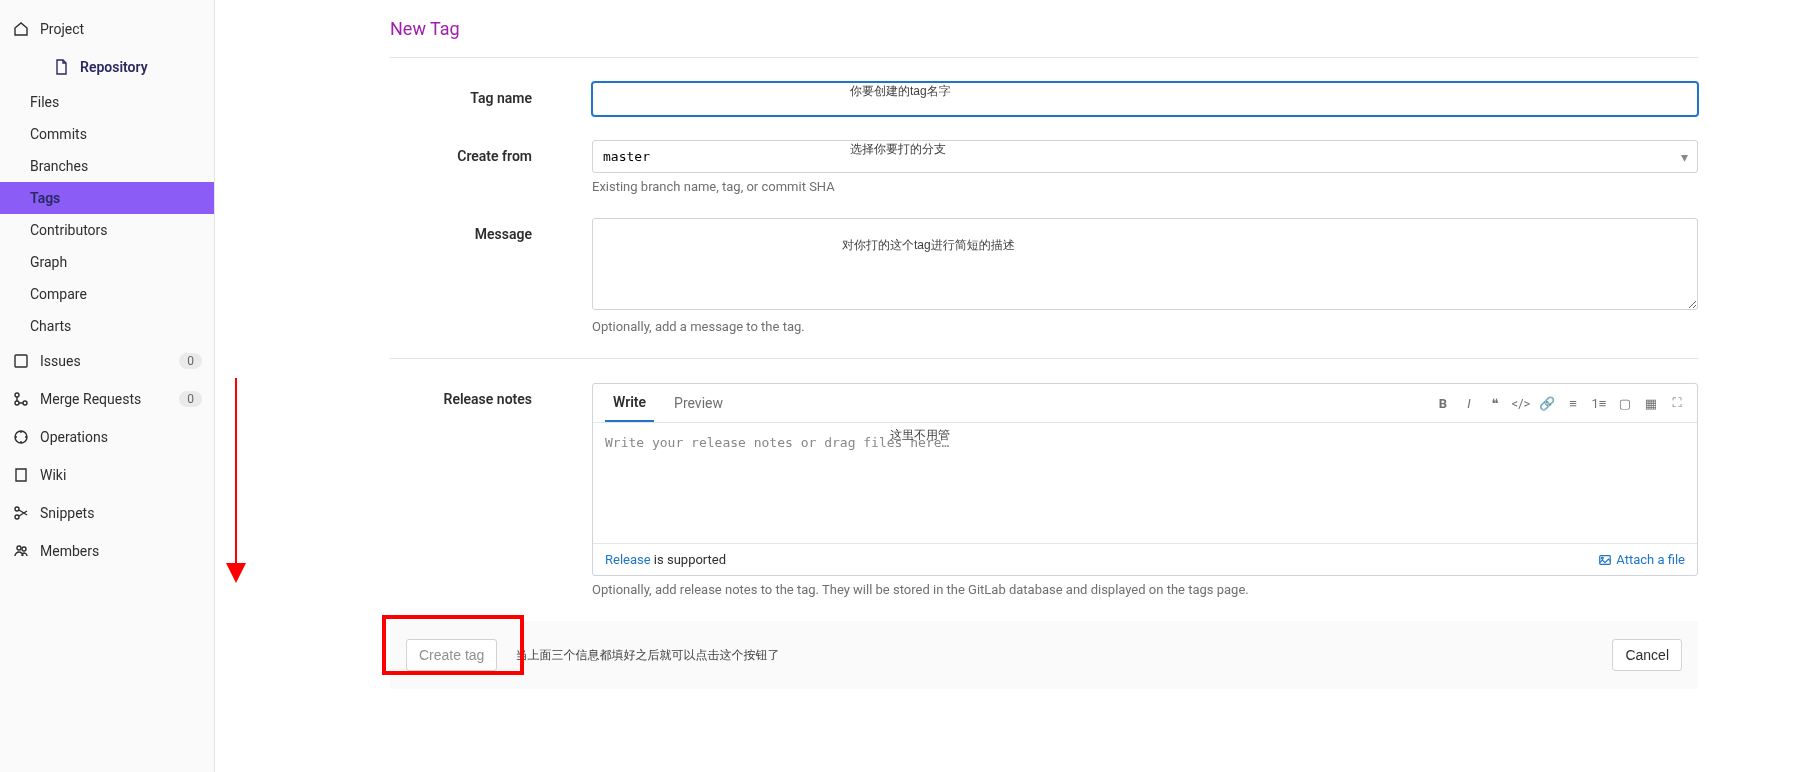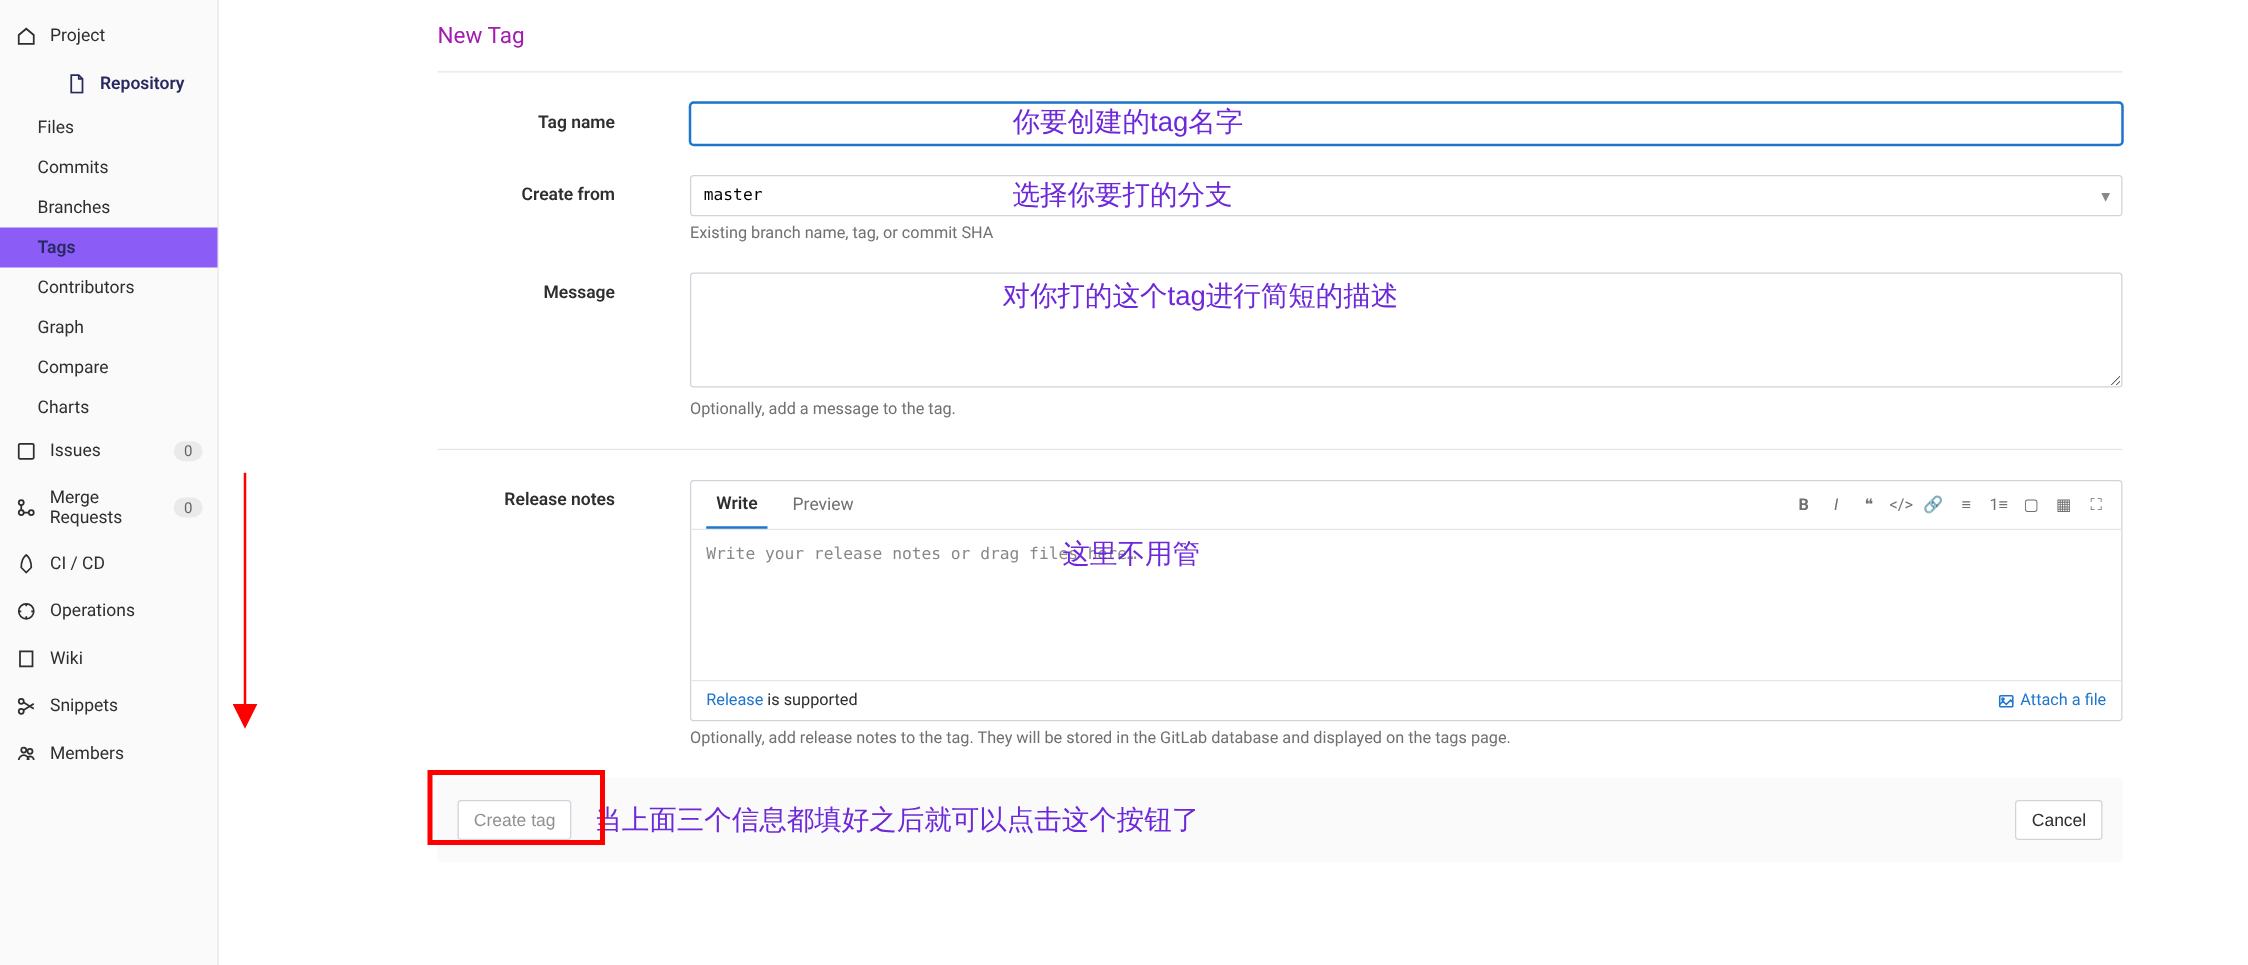--- a/index.html
+++ b/index.html
@@ -1,20 +1,20 @@
 <!DOCTYPE html>
 <html><head>
 <meta charset="utf-8">
 <style>
 * { box-sizing: border-box; margin: 0; padding: 0; }
 body { font-family: -apple-system, BlinkMacSystemFont, "Segoe UI", Roboto, sans-serif; font-size: 14px; color: #2e2e2e; background: #fff; }
 .page { display: flex; min-height: 772px; }
 
 
-.sidebar { width: 175px; background: #fafafa; border-right: 1px solid #e5e5e5; padding-top: 10px; }
+.sidebar { width: 215px; background: #fafafa; border-right: 1px solid #e5e5e5; padding-top: 10px; }
 .side-item { display: flex; align-items: center; padding: 10px 12px; color: #2e2e2e; cursor: pointer; font-size: 14px; }
 .side-item.active { color: #292961; font-weight: 600; margin-left: 40px; }
 .side-item .icon { width: 18px; height: 18px; margin-right: 10px; display: inline-flex; align-items: center; justify-content: center; }
 .side-item .icon svg { width: 16px; height: 16px; }
 .side-item .badge { margin-left: auto; background: #eaeaea; color: #666; border-radius: 10px; padding: 1px 8px; font-size: 12px; }
 .side-sub { padding: 8px 12px 8px 30px; color: #2e2e2e; cursor: pointer; font-size: 14px; }
 .side-sub.active { background: #8b5cf6; color: #292961; font-weight: 600; }
 
 
 .main { flex: 1; padding: 18px 100px 40px 175px; position: relative; }
@@ -45,21 +45,21 @@
 .attach { color: #1f75cb; display: inline-flex; align-items: center; gap: 4px; cursor: pointer; }
 
 
 .form-footer { display: flex; align-items: center; gap: 18px; background: #fafafa; padding: 18px 16px; border-radius: 3px; position: relative; }
 .btn { padding: 7px 12px; border: 1px solid #ced4da; border-radius: 3px; background: #fff; cursor: pointer; font-size: 14px; color: #2e2e2e; }
 .btn.cancel { margin-left: auto; }
 .btn.create { color: #919191; }
 .red-box { position: absolute; left: -8px; top: -6px; width: 142px; height: 60px; border: 4px solid #ff0000; pointer-events: none; }
 
 
-.anno { color: #6d28d9; font-size: 22px; position: absolute; pointer-events: none; font-family:"Microsoft YaHei",sans-serif;}
+.anno { color: #404040; font-size: 12px; position: absolute; pointer-events: none; font-family:"Microsoft YaHei",sans-serif;}
 .arrow-svg { position: absolute; pointer-events: none; }
 </style>
 </head>
 <body>
 
 <div class="page">
 
   <nav class="sidebar">
     <div class="side-item">
       <span class="icon">
@@ -104,28 +104,20 @@
             <circle cx="12" cy="12" r="2"></circle>
             <path d="M4 6v4M6 12h4"></path>
           </svg>
         </span>
       <span>Merge Requests</span>
       <span class="badge">0</span>
     </div>
     <div class="side-item">
       <span class="icon">
           <svg viewBox="0 0 16 16" stroke="currentColor" fill="none" stroke-width="1.4">
-            <path d="M8 1c3 2 4 6 4 10l-4 4-4-4c0-4 1-8 4-10z"></path>
-          </svg>
-        </span>
-      <span>CI / CD</span>
-    </div>
-    <div class="side-item">
-      <span class="icon">
-          <svg viewBox="0 0 16 16" stroke="currentColor" fill="none" stroke-width="1.4">
             <circle cx="8" cy="8" r="6"></circle>
             <path d="M8 2v2M8 12v2M2 8h2M12 8h2"></path>
           </svg>
         </span>
       <span>Operations</span>
     </div>
     <div class="side-item">
       <span class="icon">
           <svg viewBox="0 0 16 16" stroke="currentColor" fill="none" stroke-width="1.4">
             <path d="M3 2h10v12H3z"></path>
@@ -178,21 +170,21 @@
       </div>
       <span class="anno" style="left:460px; top:1px;">选择你要打的分支</span>
     </div>
 
     <div class="form-row">
       <label class="form-label">Message</label>
       <div class="form-field">
         <textarea class="textarea" style=""></textarea>
         <div class="helper">Optionally, add a message to the tag.</div>
       </div>
-      <span class="anno" style="left:452px; top:4px;">对你打的这个tag进行简短的描述</span>
+      <span class="anno" style="left:452px; top:19px;">对你打的这个tag进行简短的描述</span>
     </div>
 
     <hr class="hr">
 
     <div class="form-row">
       <label class="form-label">Release notes</label>
       <div class="form-field">
         <div class="editor-box">
           <div class="editor-tabs">
             <span class="etab active">Write</span>

